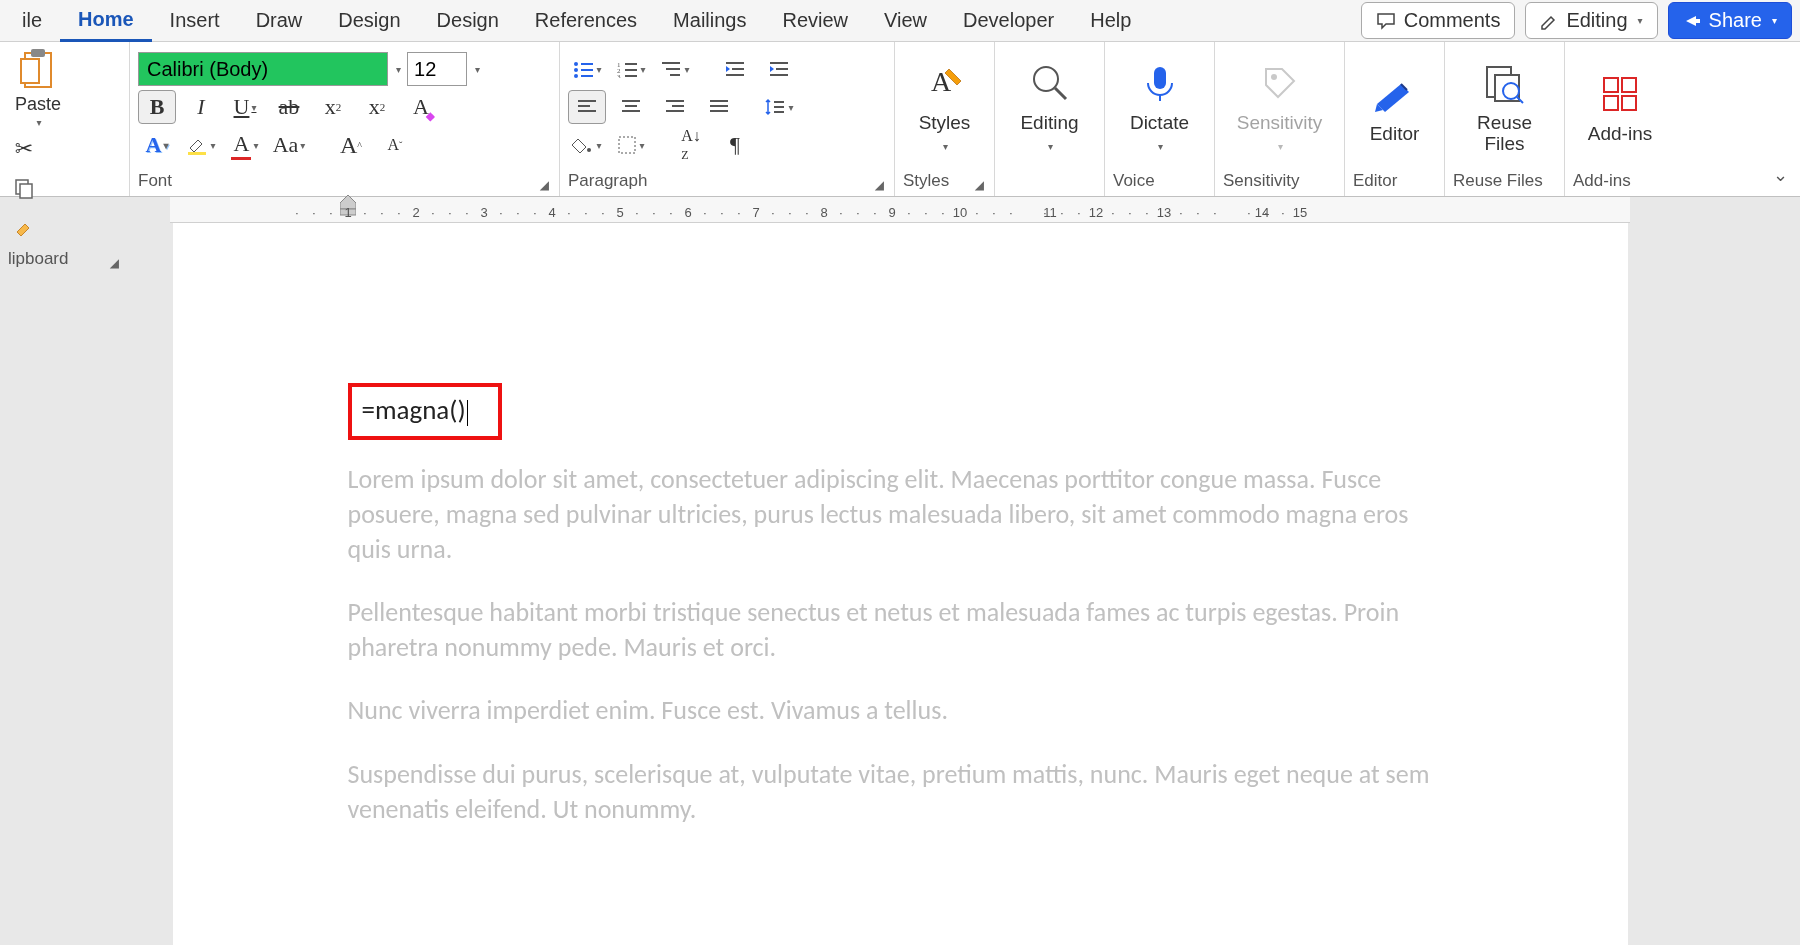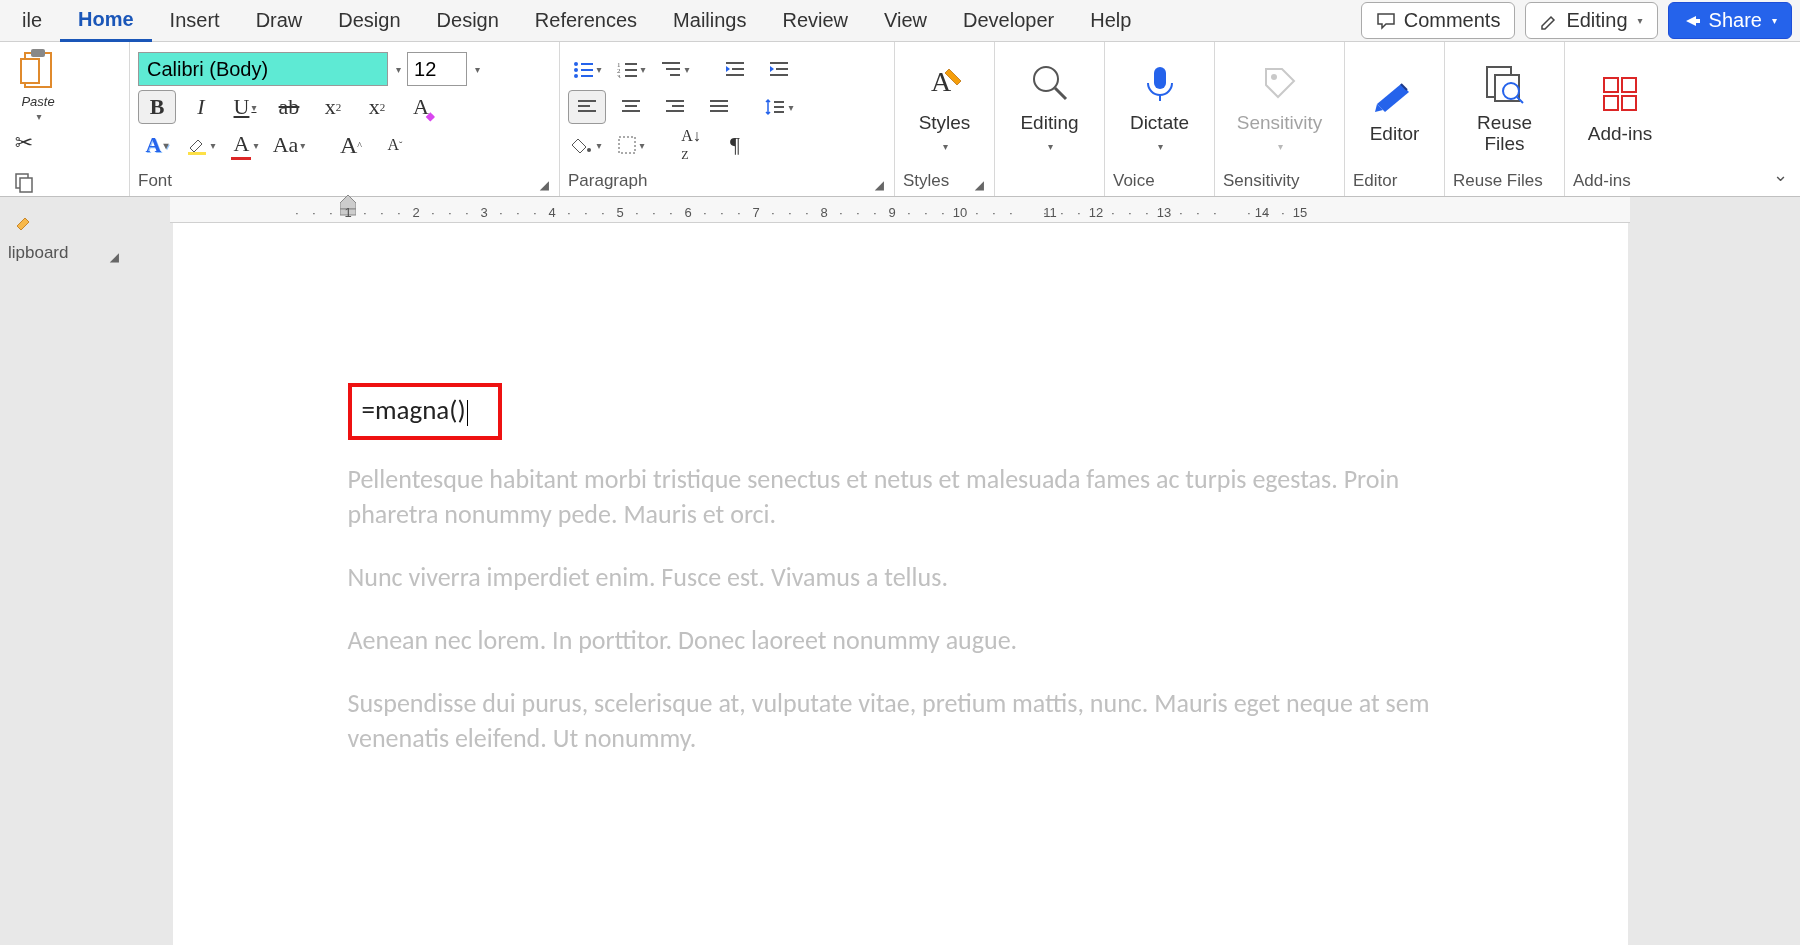--- a/index.html
+++ b/index.html
@@ -23,25 +23,25 @@
 .row { display: flex; align-items: center; gap: 6px; }
 .ribbon-btn { width: 38px; height: 34px; display: flex; align-items: center; justify-content: center; border-radius: 4px; cursor: pointer; font-size: 22px; font-family: "Times New Roman", serif; color: #333; }
 .ribbon-btn.small { width: 32px; }
 .ribbon-btn.active { border: 1px solid #999; background: #f0f0f0; }
 .dropdown-arrow { font-size: 10px; color: #666; margin-left: 2px; }
 
 
 .clipboard-body { display: flex; gap: 4px; }
 .paste-big { display: flex; flex-direction: column; align-items: center; width: 60px; gap: 2px; cursor: pointer; }
 .paste-icon { width: 40px; height: 46px; display:flex; align-items:center; justify-content:center; }
-.paste-label { font-size: 13px; font-style: italic; }
+.paste-label { font-size: 18px; }
 .clipboard-side { display: flex; flex-direction: column; gap: 6px; }
 
 
-.font-name-input { width: 250px; height: 34px; border: 1px solid #999; padding: 2px 8px; font-size: 20px; background:#5eead4; }
+.font-name-input { width: 250px; height: 34px; border: 1px solid #999; padding: 2px 8px; font-size: 20px; background:#22c55e; }
 .font-size-input { width: 60px; height: 34px; border: 1px solid #999; padding: 2px 6px; font-size: 20px; background:#fff; }
 
 
 .big-btn { display: flex; flex-direction: column; align-items: center; justify-content: center; width: 100px; gap: 6px; cursor: pointer; padding: 6px 2px; }
 .big-btn .icon { width: 48px; height: 48px; display:flex; align-items:center; justify-content:center; }
 .big-btn .lbl { font-size: 19px; text-align: center; line-height: 1.1; }
 
 .collapse-ribbon { position: absolute; right: 12px; bottom: 10px; font-size: 18px; color: #555; cursor: pointer; }
 
 
@@ -532,19 +532,19 @@
     <span class="rtick" style="left: 1096px;">·</span>
     <span class="rtick" style="left: 1113px;">·</span>
   </div>
 
 <div class="doc-area">
   <div class="page">
     <div class="lorem-cmd">
       <span class="cursor-bar">=magna()</span>
     </div>
     <div class="body-text">
+      <div class="para">Lorem ipsum dolor sit amet, consectetuer adipiscing elit. Maecenas porttitor congue massa. Fusce posuere, magna sed pulvinar ultricies, purus lectus malesuada libero, sit amet commodo magna eros quis urna.</div>
       <div class="para">Pellentesque habitant morbi tristique senectus et netus et malesuada fames ac turpis egestas. Proin pharetra nonummy pede. Mauris et orci.</div>
       <div class="para">Nunc viverra imperdiet enim. Fusce est. Vivamus a tellus.</div>
-      <div class="para">Aenean nec lorem. In porttitor. Donec laoreet nonummy augue.</div>
       <div class="para">Suspendisse dui purus, scelerisque at, vulputate vitae, pretium mattis, nunc. Mauris eget neque at sem venenatis eleifend. Ut nonummy.</div>
     </div>
   </div>
 </div>
 
 </body></html>

